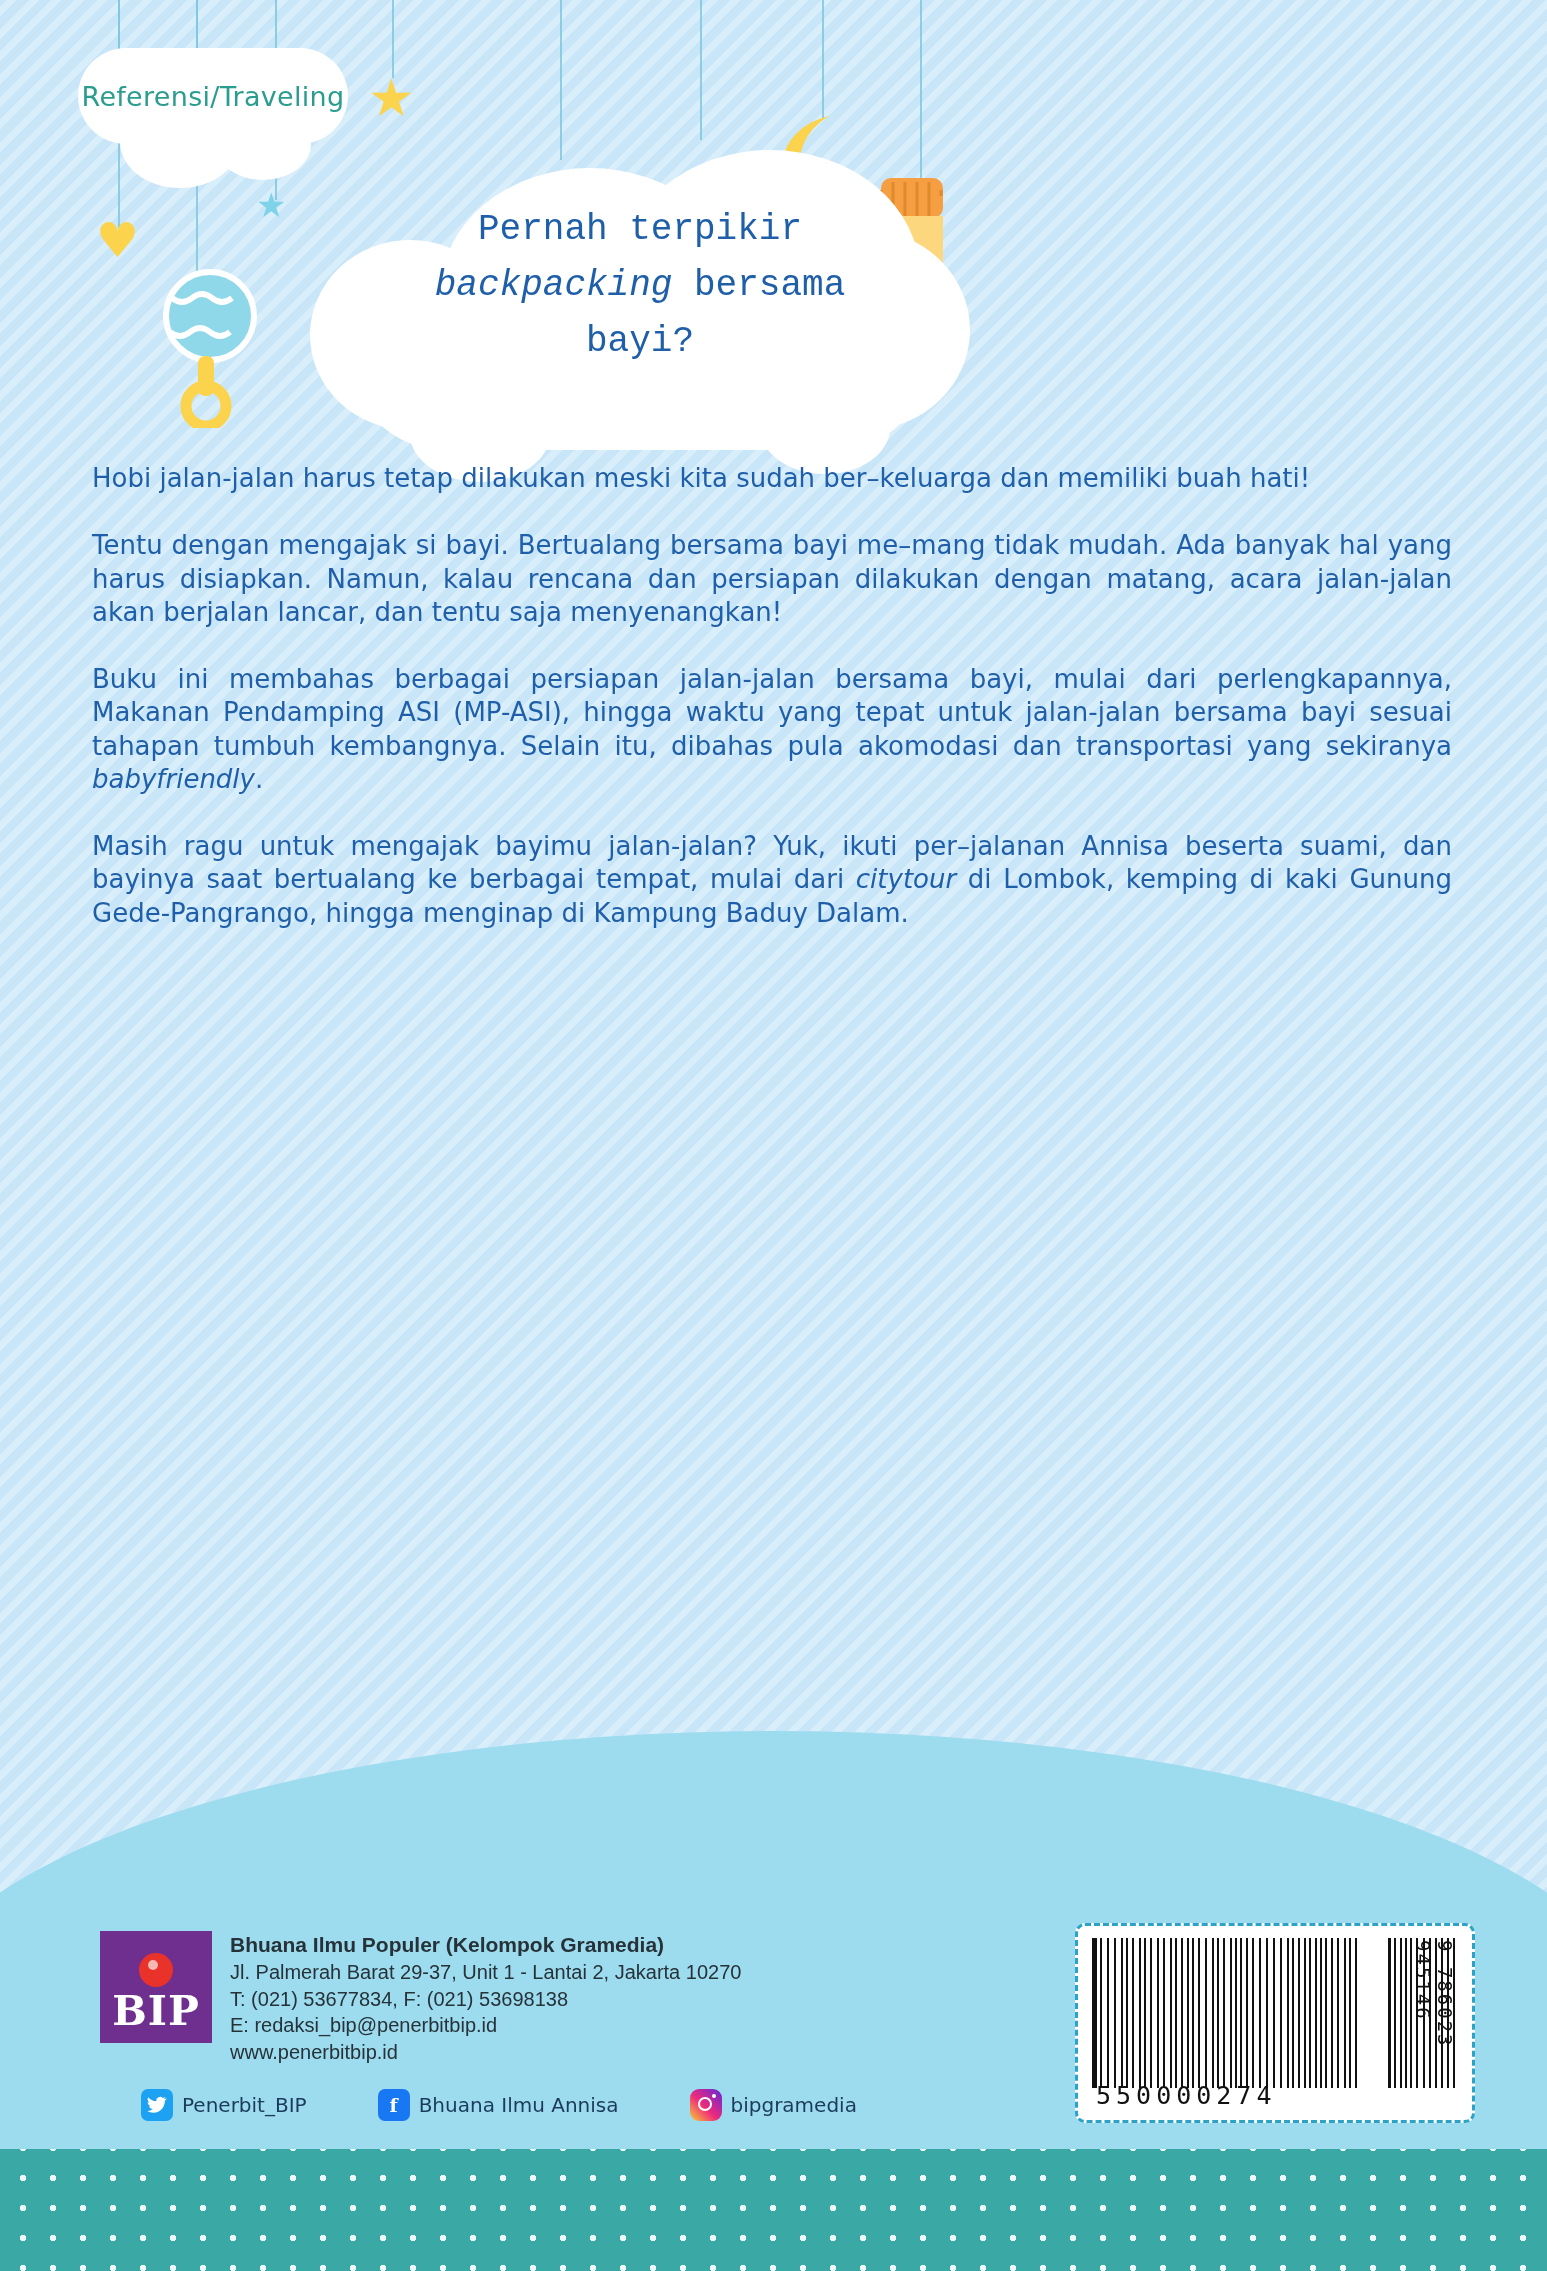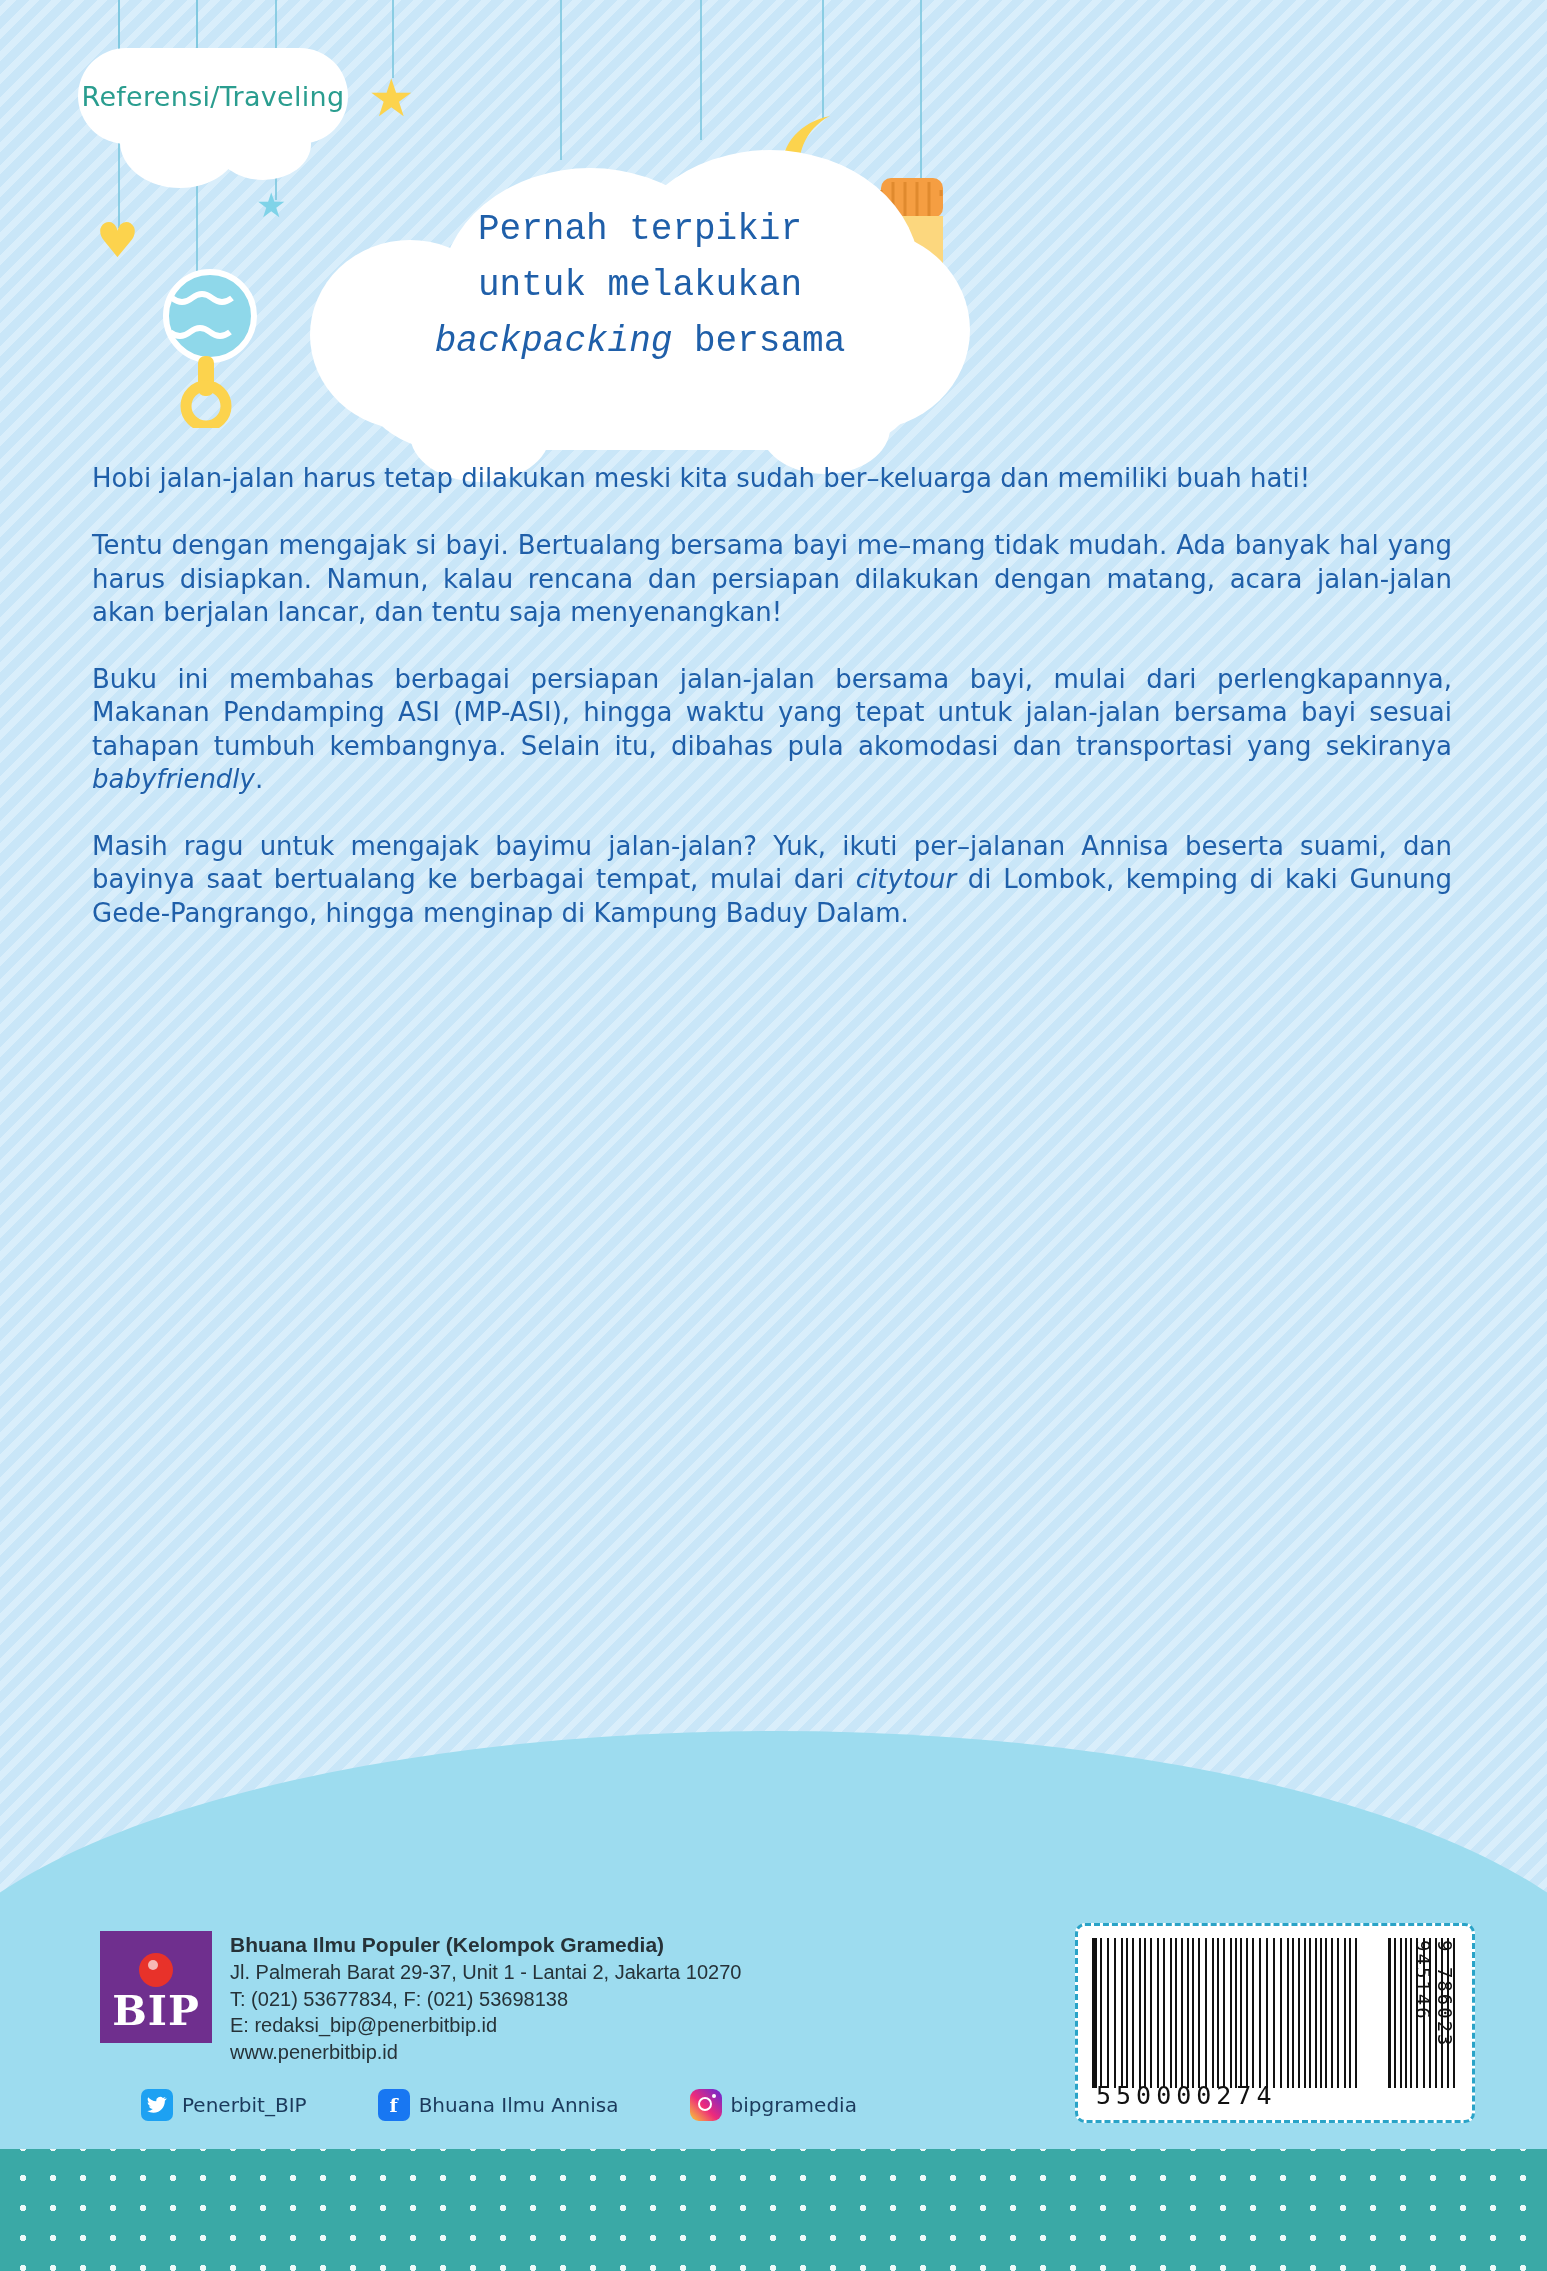--- a/index.html
+++ b/index.html
@@ -362,22 +362,22 @@
   <div class="big-cloud-wrap">
     <div class="bc" style="left:60px;top:110px;width:580px;height:190px;border-radius:100px;"></div>
     <div class="bc" style="left:150px;top:18px;width:300px;height:250px;"></div>
     <div class="bc" style="left:330px;top:0px;width:300px;height:250px;"></div>
     <div class="bc" style="left:20px;top:90px;width:200px;height:190px;"></div>
     <div class="bc" style="left:470px;top:80px;width:210px;height:200px;"></div>
     <div class="bc" style="left:120px;top:236px;width:140px;height:96px;"></div>
     <div class="bc" style="left:470px;top:232px;width:130px;height:92px;"></div>
     <div class="big-cloud-text">
       <div>Pernah terpikir</div>
-      <div>untuk melakukan</div>
       <div><span class="it">backpacking</span><span> bersama</span></div>
+      <div>bayi?</div>
     </div>
   </div>
 
   <div class="copy">
     <p>Hobi jalan-jalan harus tetap dilakukan meski kita sudah ber–keluarga dan memiliki buah hati!</p>
     <p>Tentu dengan mengajak si bayi. Bertualang bersama bayi me–mang tidak mudah. Ada banyak hal yang harus disiapkan. Namun, kalau rencana dan persiapan dilakukan dengan matang, acara jalan-jalan akan berjalan lancar, dan tentu saja menyenangkan!</p>
     <p><span>Buku ini membahas berbagai persiapan jalan-jalan bersama bayi, mulai dari perlengkapannya, Makanan Pendamping ASI (MP-ASI), hingga waktu yang tepat untuk jalan-jalan bersama bayi sesuai tahapan tumbuh kembangnya. Selain itu, dibahas pula akomodasi dan transportasi yang sekiranya </span><span class="it">babyfriendly</span><span>.</span></p>
     <p><span>Masih ragu untuk mengajak bayimu jalan-jalan? Yuk, ikuti per–jalanan Annisa beserta suami, dan bayinya saat bertualang ke berbagai tempat, mulai dari </span><span class="it">citytour</span><span> di Lombok, kemping di kaki Gunung Gede-Pangrango, hingga menginap di Kampung Baduy Dalam.</span></p>
   </div>
 

